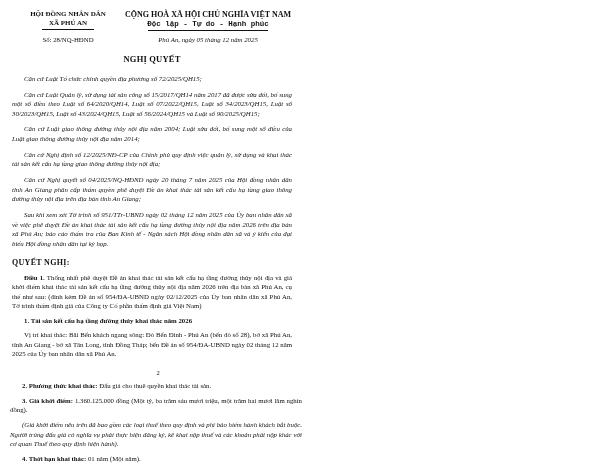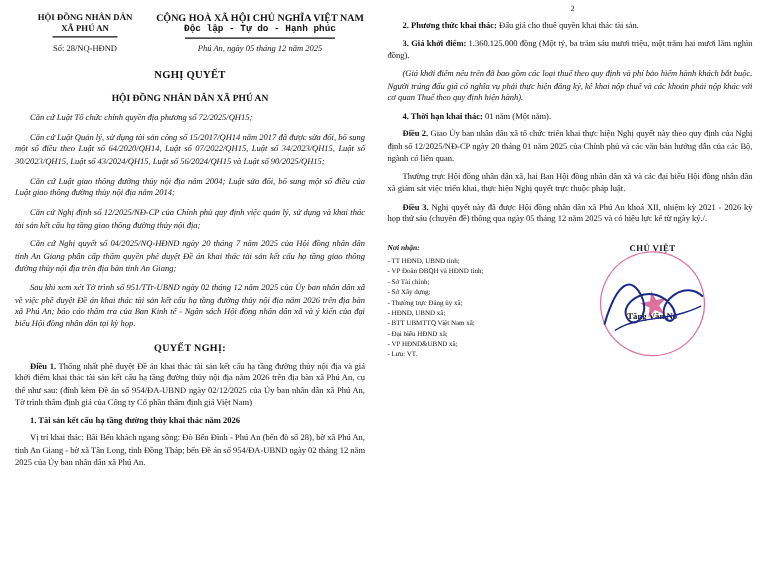--- a/index.html
+++ b/index.html
@@ -13,21 +13,21 @@
     font-family: "Liberation Serif", serif;
     color: #111111;
     overflow: hidden;
   }
   .page {
     position: relative;
     width: 616px;
     height: 467px;
     box-sizing: border-box;
     display: flex;
-    flex-direction: row;
+    flex-direction: column;
   }
   .col {
     box-sizing: border-box;
     position: relative;
   }
   .col-left {
     width: 300px;
     padding: 8px 8px 6px 12px;
   }
   .col-right {
@@ -115,21 +115,20 @@
   .org-block .o2 { font-weight: bold; font-size: 7.2px; }
   p.j {
     text-align: justify;
     font-size: 6.8px;
     line-height: 1.42;
     margin: 6px 0 0 0;
     text-indent: 12px;
   }
   p.j.it { font-style: italic; }
   .center-b {
-    text-align: center;
     font-weight: bold;
     font-size: 8px;
     margin-top: 9px;
     letter-spacing: .3px;
   }
   .art {
     text-align: justify;
     font-size: 6.8px;
     line-height: 1.42;
     margin: 6px 0 0 0;
@@ -239,21 +238,20 @@
         <div class="rule rule-m"></div>
         <div class="place">Phú An, ngày 05 tháng 12 năm 2025</div>
       </div>
     </div>
 
     <div class="title-block">
       <div class="t1">NGHỊ QUYẾT</div>
     </div>
 
     <div class="org-block">
-      <div class="o1">HỘI ĐỒNG NHÂN DÂN XÃ PHÚ AN</div>
     </div>
 
     <p class="j it">Căn cứ Luật Tổ chức chính quyền địa phương số 72/2025/QH15;</p>
     <p class="j it">Căn cứ Luật Quản lý, sử dụng tài sản công số 15/2017/QH14 năm 2017 đã được sửa đổi, bổ sung một số điều theo Luật số 64/2020/QH14, Luật số 07/2022/QH15, Luật số 34/2023/QH15, Luật số 30/2023/QH15, Luật số 43/2024/QH15, Luật số 56/2024/QH15 và Luật số 90/2025/QH15;</p>
     <p class="j it">Căn cứ Luật giao thông đường thủy nội địa năm 2004; Luật sửa đổi, bổ sung một số điều của Luật giao thông đường thủy nội địa năm 2014;</p>
     <p class="j it">Căn cứ Nghị định số 12/2025/NĐ-CP của Chính phủ quy định việc quản lý, sử dụng và khai thác tài sản kết cấu hạ tầng giao thông đường thủy nội địa;</p>
     <p class="j it">Căn cứ Nghị quyết số 04/2025/NQ-HĐND ngày 20 tháng 7 năm 2025 của Hội đồng nhân dân tỉnh An Giang phân cấp thẩm quyền phê duyệt Đề án khai thác tài sản kết cấu hạ tầng giao thông đường thủy nội địa trên địa bàn tỉnh An Giang;</p>
     <p class="j it">Sau khi xem xét Tờ trình số 951/TTr-UBND ngày 02 tháng 12 năm 2025 của Ủy ban nhân dân xã về việc phê duyệt Đề án khai thác tài sản kết cấu hạ tầng đường thủy nội địa năm 2026 trên địa bàn xã Phú An; báo cáo thẩm tra của Ban Kinh tế - Ngân sách Hội đồng nhân dân xã và ý kiến của đại biểu Hội đồng nhân dân tại kỳ họp.</p>
 
     <div class="center-b">QUYẾT NGHỊ:</div>

